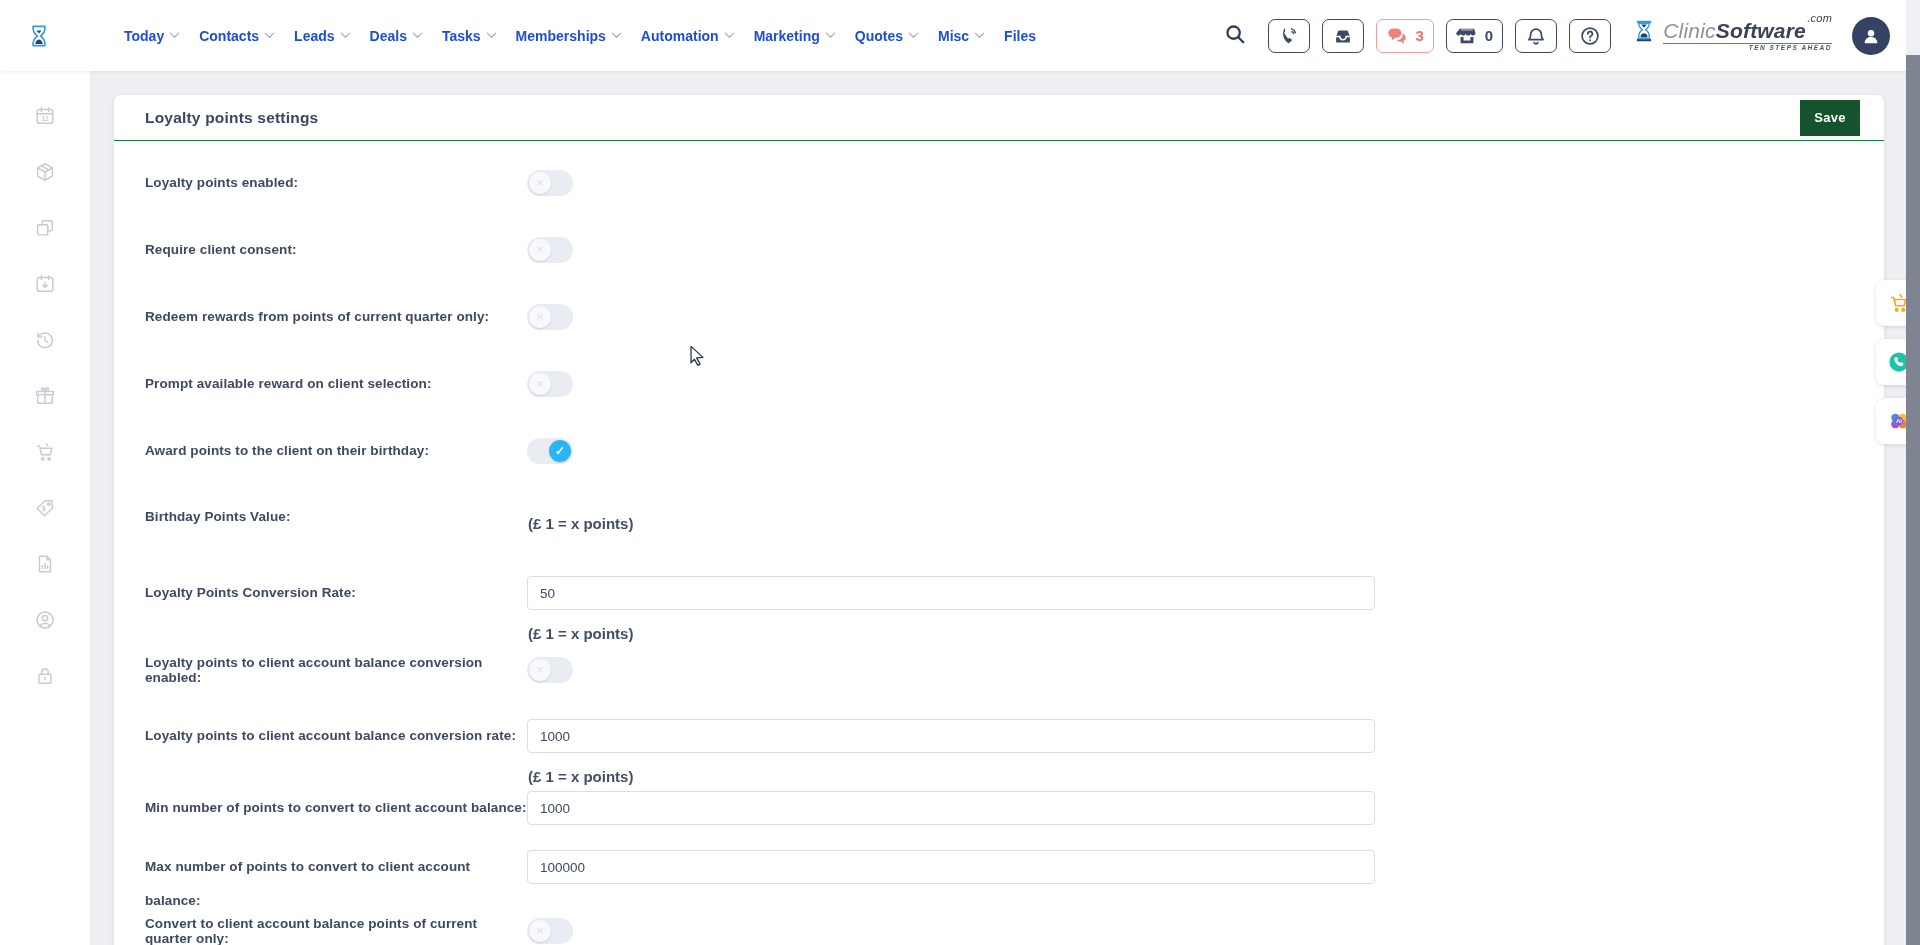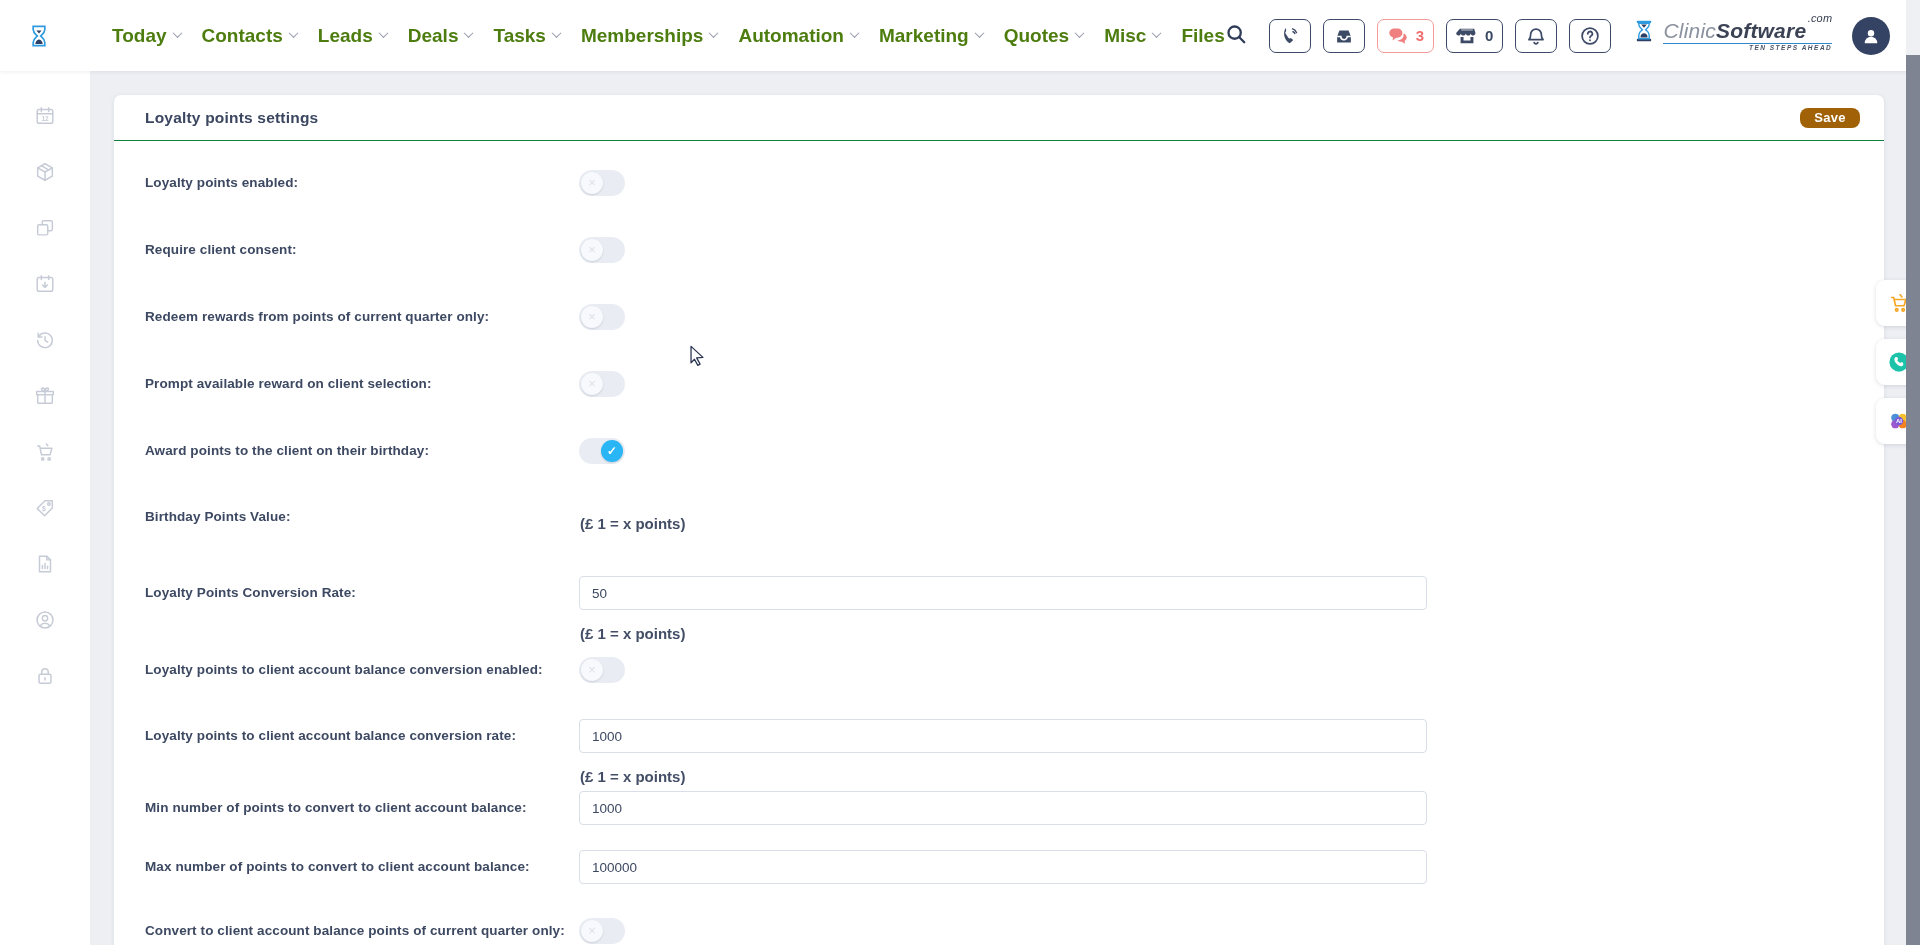--- a/index.html
+++ b/index.html
@@ -4,21 +4,21 @@
 <style>
   * { margin:0; padding:0; box-sizing:border-box; }
   html,body { width:1920px; height:945px; overflow:hidden; }
   body { font-family:"Liberation Sans", sans-serif; background:#edeff3; color:#3d4962; position:relative; }
 
   
   .navbar { position:absolute; left:0; top:0; width:1920px; height:71px; background:#ffffff;
             box-shadow:0 1px 4px rgba(30,40,70,.08); display:flex; align-items:center; z-index:20; }
   .brand-hourglass { margin-left:28px; width:34px; height:44px; display:flex; align-items:center; }
   .nav-menu { display:flex; align-items:center; gap:21px; margin-left:62px; }
-  .nav-item { display:flex; align-items:center; gap:7px; font-size:19px; font-weight:600; color:#4d7c0f; cursor:pointer; white-space:nowrap; }
+  .nav-item { display:flex; align-items:center; gap:7px; font-size:14px; font-weight:600; color:#1d4ed8; cursor:pointer; white-space:nowrap; }
   .chev { width:7px; height:7px; border-right:1.6px solid #9599ad; border-bottom:1.6px solid #9599ad;
           transform:rotate(45deg) translate(-1px,-1px); margin-top:-3px; }
   .nav-right { margin-left:auto; display:flex; align-items:center; gap:12px; padding-right:30px; }
   .search-btn { width:26px; height:26px; color:#2f3c58; background:none; border:none; cursor:pointer; margin-right:6px; }
   .action-btn { height:34px; min-width:42px; padding:0 9px; border:1.7px solid #3d4a66; border-radius:7px;
                 background:#fff; color:#3d4a66; display:flex; align-items:center; justify-content:center; gap:7px; cursor:pointer; }
   .action-btn .icon svg { display:block; }
   .action-btn.accent { border-color:#f49a9a; color:#f07f7f; }
   .action-badge { font-size:15px; font-weight:700; }
   .action-btn.accent .action-badge { color:#ef6f6f; }
@@ -36,27 +36,27 @@
   .sidebar { position:absolute; left:0; top:71px; width:90px; height:874px; background:#ffffff;
              display:flex; flex-direction:column; align-items:center; padding-top:34px; gap:34px; z-index:10; }
   .side-item { width:24px; height:22px; color:#c6cbd6; cursor:pointer; display:flex; align-items:center; justify-content:center; }
   .side-item svg { width:22px; height:22px; display:block; }
 
   
   .card { position:absolute; left:114px; top:95px; width:1770px; height:880px; background:#ffffff;
           border-radius:7px; box-shadow:0 1px 4px rgba(40,50,80,.10); z-index:5; }
   .card-header { height:46px; display:flex; align-items:center; padding:0 24px 0 31px; border-bottom:1px solid #15803d; }
   .card-title { font-size:15.5px; font-weight:700; color:#3b4660; letter-spacing:.2px; }
-  .save-btn { margin-left:auto; width:60px; height:20px; background:#a16207; border:none; border-radius:8px;
+  .save-btn { margin-left:auto; width:60px; height:36px; background:#14532d; border:none; border-radius:0;
               color:#ffffff; font-size:13px; font-weight:700; cursor:pointer; font-family:inherit; letter-spacing:.3px; }
 
   
   .settings-form { padding:8px 24px 0 31px; }
   .form-row { display:flex; }
-  .row-label { width:434px; font-size:13.5px; font-weight:700; color:#3d4962; letter-spacing:.1px; }
+  .row-label { width:382px; font-size:13.5px; font-weight:700; color:#3d4962; letter-spacing:.1px; }
   .row-control { flex:1; }
   .toggle-row { height:67px; align-items:center; }
   .toggle-row .row-label { line-height:normal; }
   .input-row { padding-top:16px; height:76px; }
   .input-row.no-helper { padding-top:12px; height:59px; }
   .input-row .row-label { line-height:34px; }
 
   .toggle { width:46px; height:26px; border-radius:13px; background:#e9edf3; position:relative; border:none; cursor:pointer; display:block; }
   .knob { position:absolute; top:2px; left:2px; width:22px; height:22px; border-radius:50%; background:#f7f9fc;
           box-shadow:0 1px 2px rgba(30,40,70,.15); color:#dcdfe7; display:flex; align-items:center; justify-content:center;

